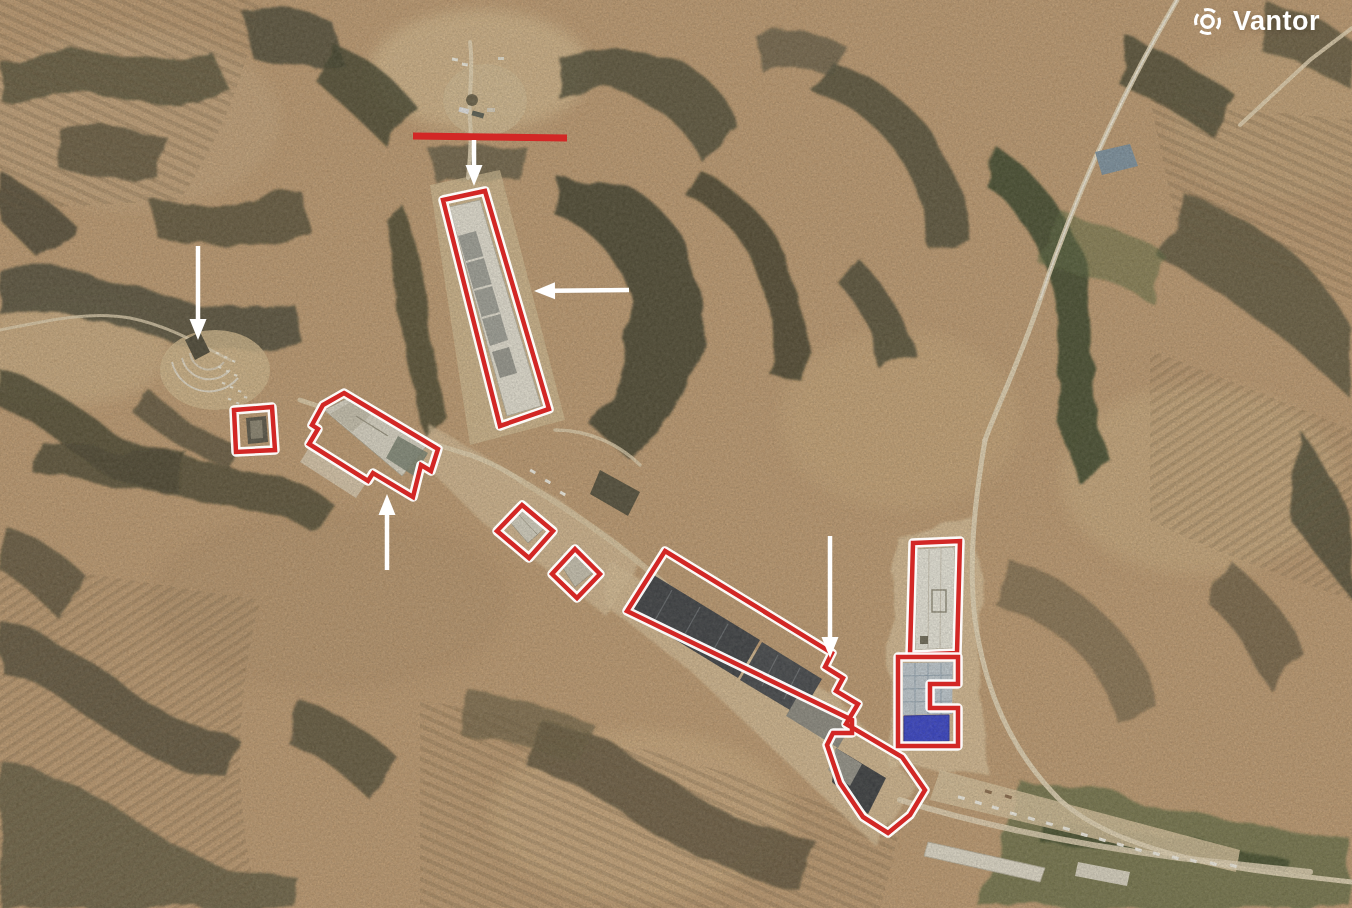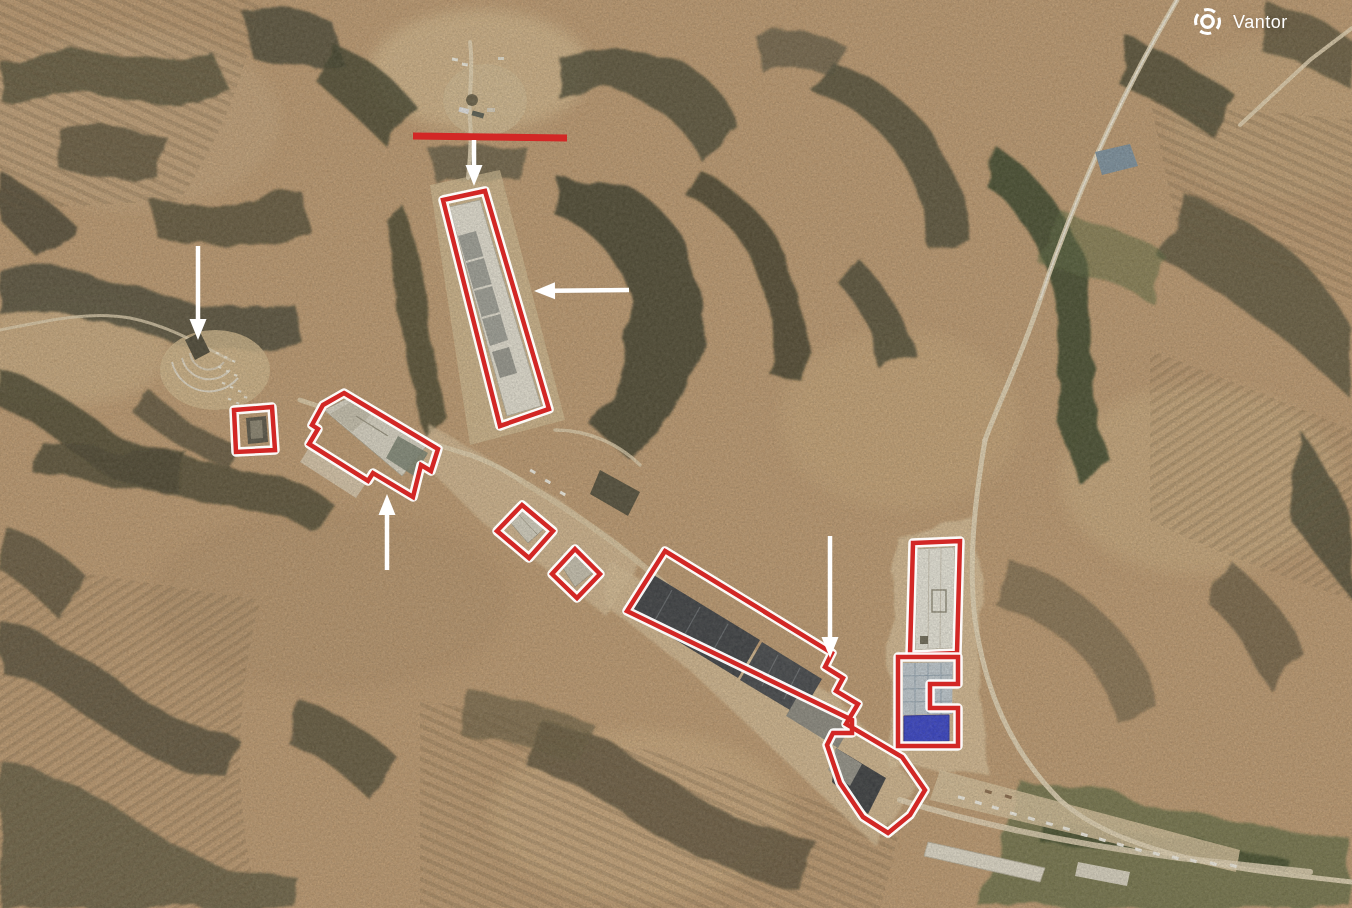--- a/index.html
+++ b/index.html
@@ -1,21 +1,21 @@
 <!DOCTYPE html>
 <html><head>
 <meta charset="utf-8">
 <style>
   html,body{margin:0;padding:0;background:#1a1a1a;}
   .stage{position:relative;width:1352px;height:908px;overflow:hidden;
          font-family:"Liberation Sans",sans-serif;background:#c09c72;}
   svg.layer{position:absolute;left:0;top:0;}
   .logo{position:absolute;top:5px;left:1191px;display:flex;align-items:center;gap:9px;
         color:#ffffff;z-index:30;}
-  .logo-text{font-size:18px;font-weight:400;letter-spacing:.5px;line-height:1;
+  .logo-text{font-size:27px;font-weight:700;letter-spacing:.5px;line-height:1;
              text-shadow:0 1px 5px rgba(50,35,20,.35);}
   .annot{pointer-events:none;}
 </style>
 </head>
 <body>
 
 <div class="stage">
 
   <svg class="layer" width="1352" height="908" viewBox="0 0 1352 908">
     <defs>

